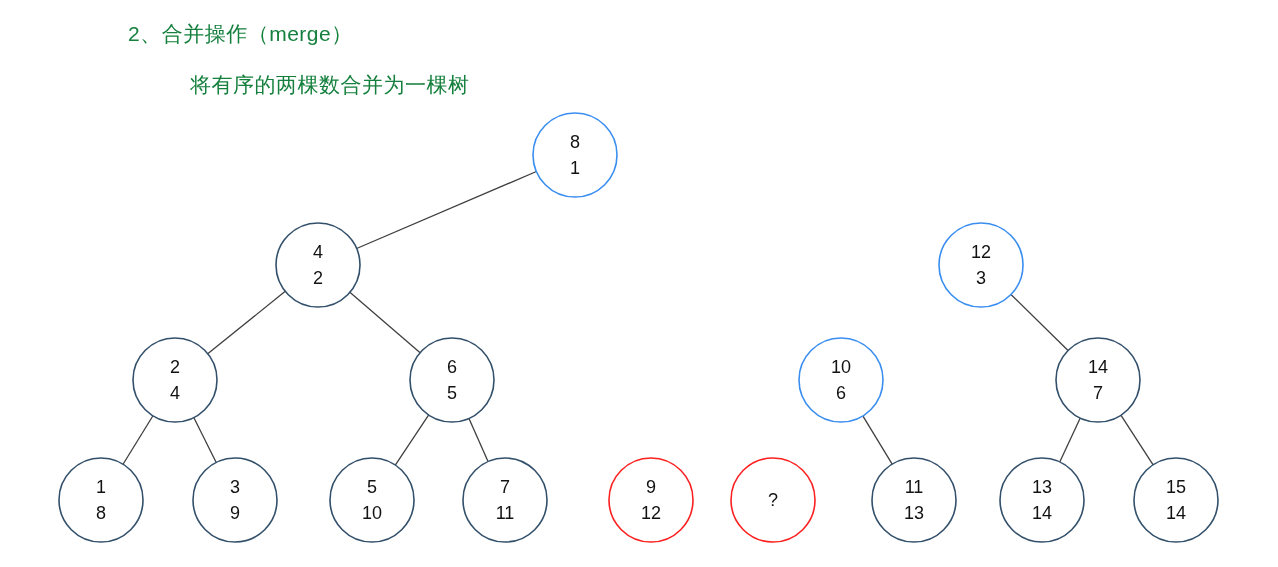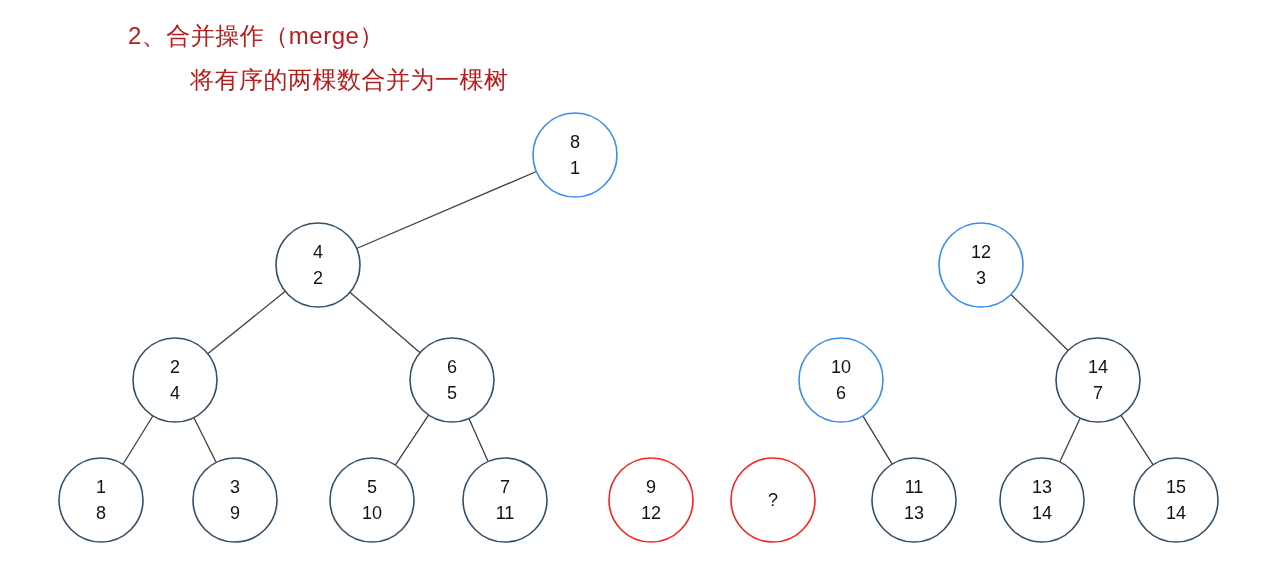--- a/index.html
+++ b/index.html
@@ -16,28 +16,28 @@
     color: #3c3c3c;
   }
   #canvas {
     position: absolute;
     inset: 0;
     width: 1278px;
     height: 567px;
   }
   .heading {
     position: absolute;
-    font-size: 24px;
+    font-size: 21px;
     line-height: 1.3;
-    color: #b91c1c;
+    color: #15803d;
     white-space: nowrap;
     letter-spacing: 0.5px;
   }
   #title-line1 { left: 128px; top: 20px; }
-  #title-line2 { left: 190px; top: 64px; }
+  #title-line2 { left: 190px; top: 71px; }
 
   svg { display: block; }
   .edge {
     stroke: #3f3f3f;
     stroke-width: 1.3;
     fill: none;
   }
   .node-circle {
     fill: #ffffff;
     stroke-width: 1.6;

